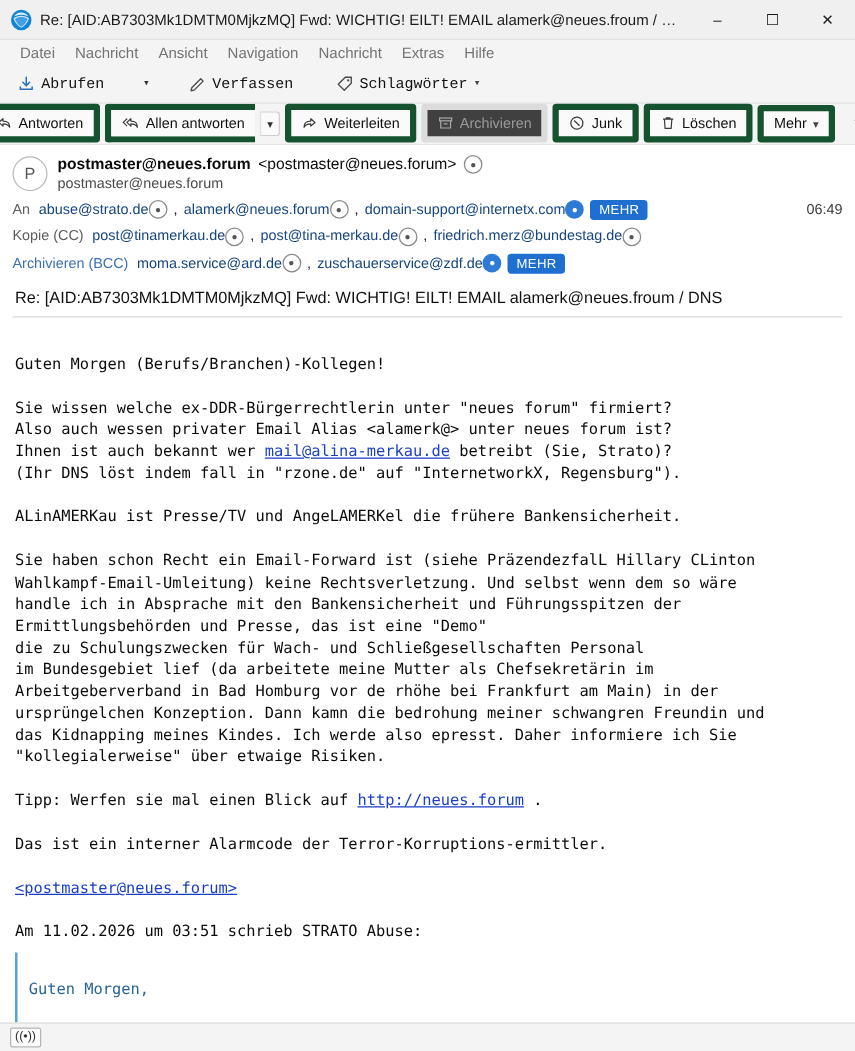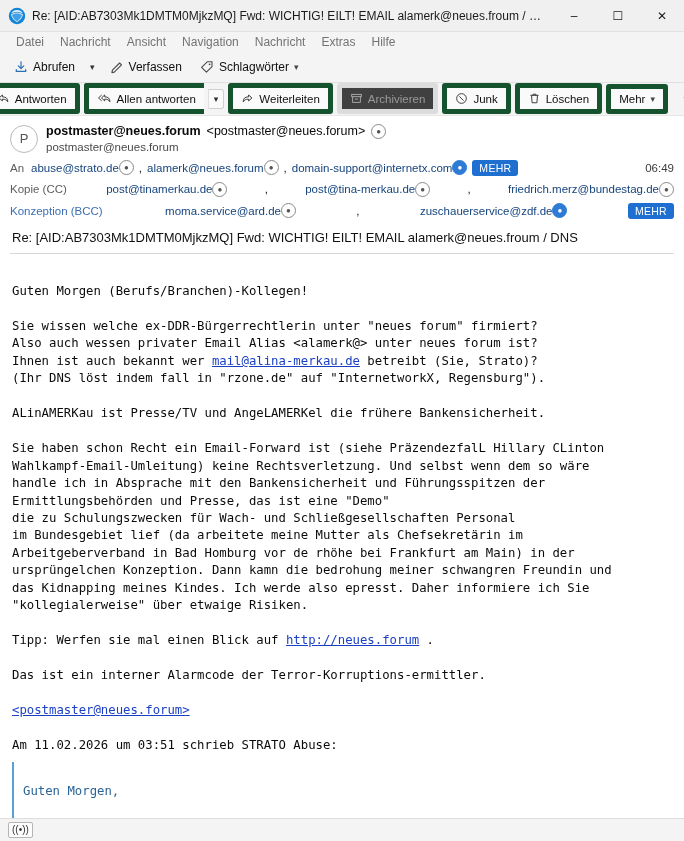--- a/index.html
+++ b/index.html
@@ -77,21 +77,22 @@
     white-space: nowrap;
   }
   
   .toolbar {
     height: 32px;
     display: flex;
     align-items: center;
     background: #f4f4f4;
     border-bottom: 1px solid #e0e0e0;
     padding: 0 6px;
-    gap: 2px;
+    gap: 18px;
+    font-family: Liberation Mono, monospace;
   }
   .tb-btn {
     display: flex;
     align-items: center;
     gap: 5px;
     padding: 3px 8px;
     border-radius: 3px;
     font-size: 12px;
     color: #101010;
     white-space: nowrap;
@@ -190,21 +191,20 @@
   }
   .recip-row {
     display: flex;
     align-items: center;
     gap: 5px;
     font-size: 11.5px;
     padding: 3px 0;
     color: #1a1a1a;
     flex-wrap: nowrap;
     white-space: nowrap;
-    justify-content: space-between;
   }
   .recip-label {
     color: #5d5d5d;
     flex: 0 0 auto;
     margin-right: 2px;
   }
   .recip-label.blue { color: #3c6fb3; }
   .recip-item {
     display: inline-flex;
     align-items: center;
@@ -473,21 +473,21 @@
         <span class="contact-ico">●</span>
       </span>
       <span class="recip-plain">,</span>
       <span class="recip-item">
         <span class="recip-addr">friedrich.merz@bundestag.de</span>
         <span class="contact-ico">●</span>
       </span>
     </div>
 
     <div class="recip-row">
-      <span class="recip-label blue">Konzeption (BCC)</span>
+      <span class="recip-label blue">Archivieren (BCC)</span>
       <span class="recip-item">
         <span class="recip-addr">moma.service@ard.de</span>
         <span class="contact-ico">●</span>
       </span>
       <span class="recip-plain">,</span>
       <span class="recip-item">
         <span class="recip-addr">zuschauerservice@zdf.de</span>
         <span class="contact-ico blue">●</span>
       </span>
       <span class="more-chip">MEHR</span>

